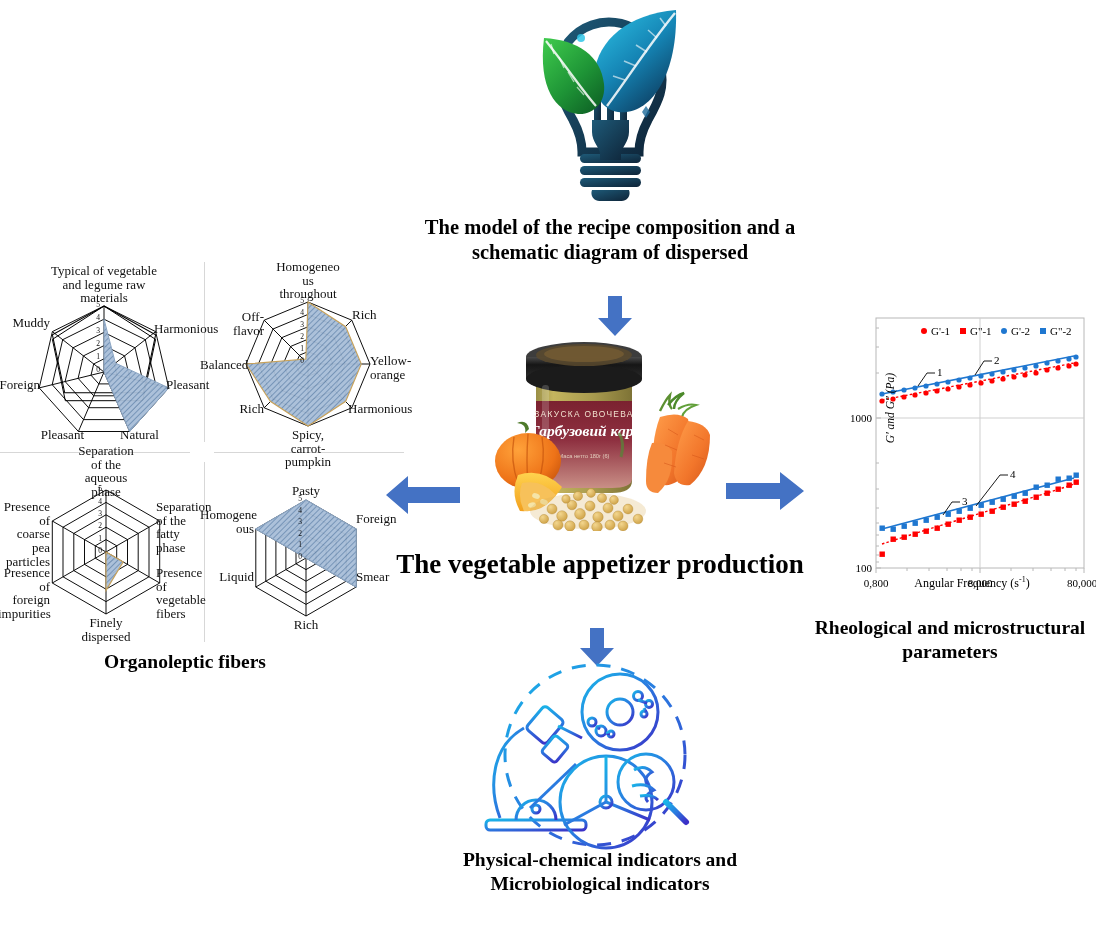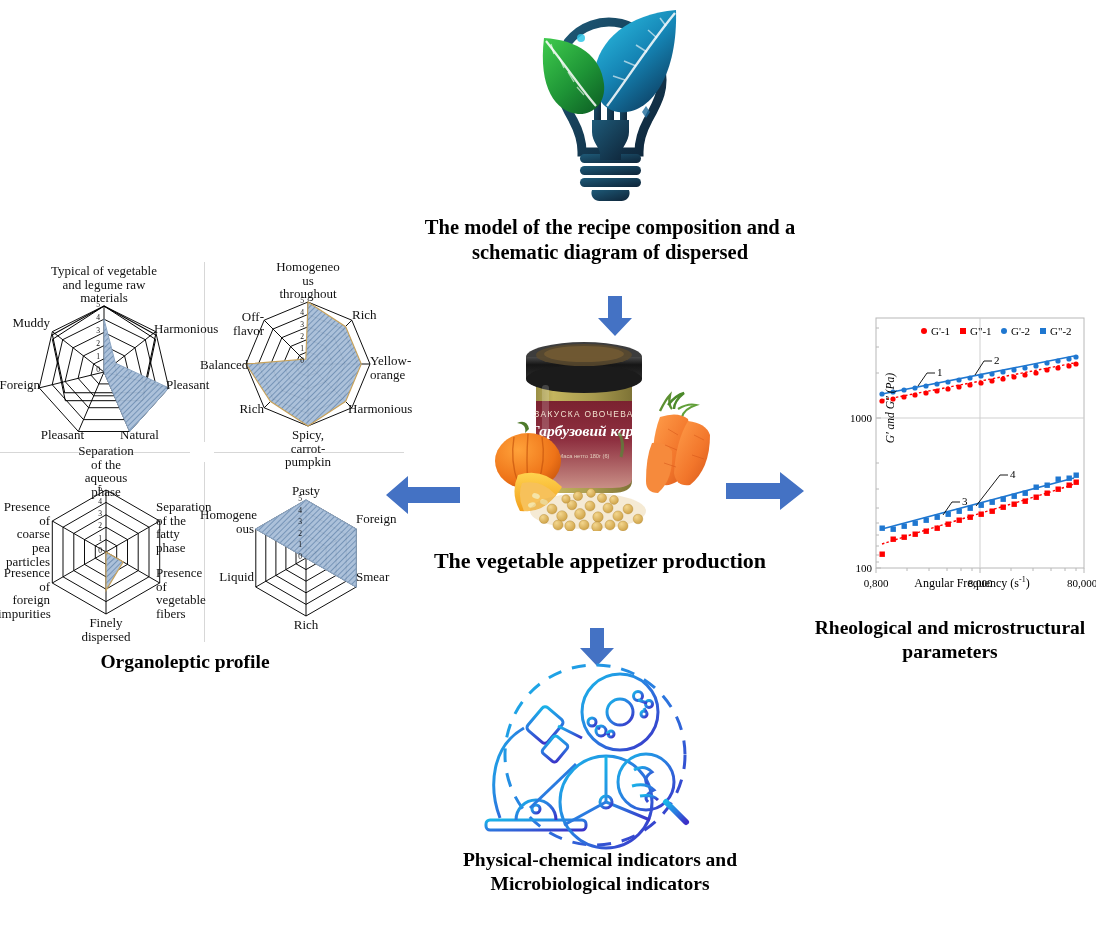--- a/index.html
+++ b/index.html
@@ -9,21 +9,21 @@
   }
   .abs{position:absolute;}
   .ttl{
     font-family:"Liberation Serif",serif;font-weight:bold;color:#000;
     text-align:center;line-height:1.22;
   }
   
   #bulb{left:508px;top:2px;width:205px;height:205px;}
   
   #model-title{left:400px;top:215px;width:420px;font-size:20.5px;}
-  #center-title{left:390px;top:548px;width:420px;font-size:22px;}
+  #center-title{left:390px;top:548px;width:420px;font-size:27px;}
   #micro-title{left:400px;top:848px;width:400px;font-size:19.5px;}
   #organo-title{left:40px;top:650px;width:290px;font-size:19.5px;}
   #rheo-title{left:800px;top:616px;width:300px;font-size:19.5px;}
   
   .arrow{position:absolute;}
   
   #radar-panel{left:0px;top:262px;width:420px;height:380px;}
   .divider{position:absolute;background:#d7d7d7;}
   .radar-cell{position:absolute;}
   .radar-lab{
@@ -111,21 +111,21 @@
   </g>
 
   <circle cx="73" cy="36" r="4" fill="#2FC6E8" opacity=".85"></circle>
   <path d="M138 104 l4 6 -4 6 -4 -6 z" fill="#1E6C9B" opacity=".8"></path>
 </svg>
 </div>
 
 <div class="abs ttl" id="model-title">The model of the recipe composition and a schematic diagram of dispersed</div>
 <div class="abs ttl" id="center-title">The vegetable appetizer production</div>
 <div class="abs ttl" id="micro-title">Physical-chemical indicators and Microbiological indicators</div>
-<div class="abs ttl" id="organo-title">Organoleptic profile</div>
+<div class="abs ttl" id="organo-title">Organoleptic fibers</div>
 <div class="abs ttl" id="rheo-title">Rheological and microstructural parameters</div>
 
 <div class="arrow" style="left:594px;top:296px;">
   <svg width="42" height="40">
       <polygon points="14,0 28,0 28,22 38,22 21,40 4,22 14,22" fill="#4472C4"></polygon>
     </svg>
 </div>
 <div class="arrow" style="left:386px;top:476px;">
   <svg width="74" height="38">
       <polygon points="74,11 22,11 22,0 0,19 22,38 22,27 74,27" fill="#4472C4"></polygon>

